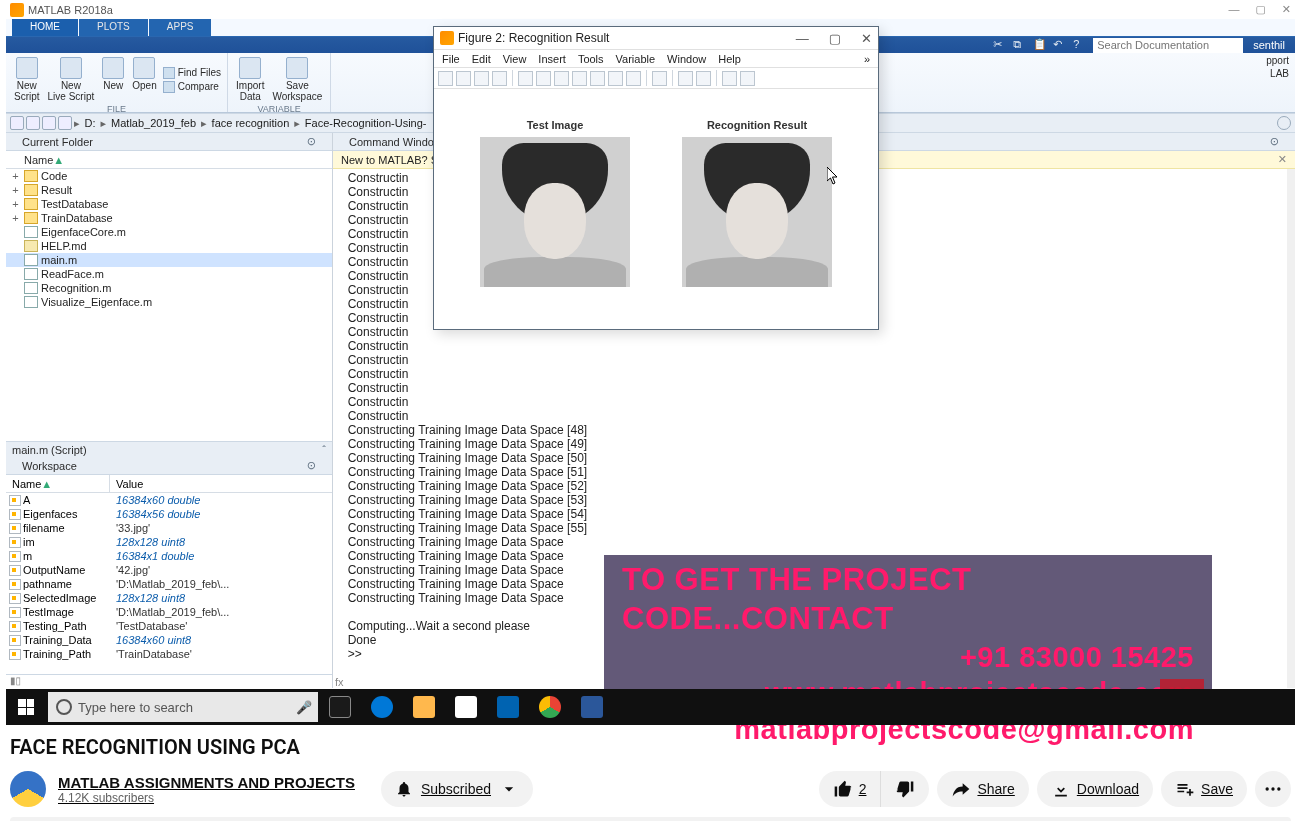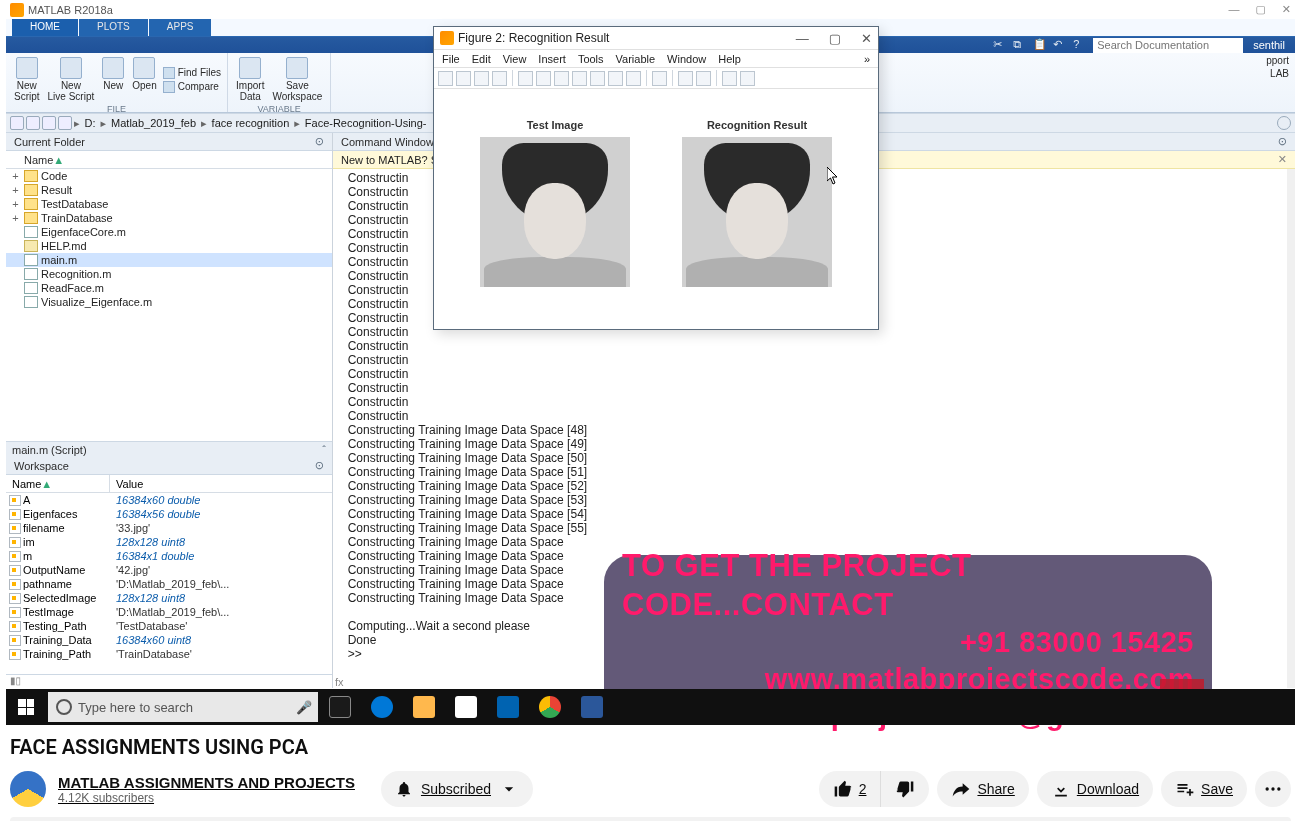--- a/index.html
+++ b/index.html
@@ -43,21 +43,21 @@
     .addr .nav-ico { width:14px; height:14px; border:1px solid #9ab; background:#eef; border-radius:2px;}
     .crumb { color:#2a4; color:#1a1a1a; padding:0 3px;}
     .crumb-sep { color:#666; }
     .addr-search { margin-left:auto; width:14px; height:14px; border:1px solid #9ab; border-radius:7px;}
 
     
     .main3 { display:flex; height: 555px; }
     .left-col { width: 327px; display:flex; flex-direction:column; border-right:1px solid #cbd3dc; }
     .mid-col { flex:1; display:flex; flex-direction:column; }
 
-    .panel-head { height:18px; background:#e8eef5; border-bottom:1px solid #cdd8e4; display:flex; align-items:center; padding:0 8px; font-size:11px; color:#2b2b2b; }
+    .panel-head { height:18px; background:#e8eef5; border-bottom:1px solid #cdd8e4; display:flex; align-items:center; padding:0 16px; font-size:11px; color:#2b2b2b; }
     .panel-head .drop { margin-left:auto; color:#5a6b7c; }
 
     
     .cf { flex: 0 0 auto; }
     .cf-list { height: 272px; overflow:hidden; background:#fff;}
     .cf-header { height:18px; border-bottom:1px solid #d6dde5; display:flex; align-items:center; padding:0 18px; font-size:11px; color:#2b2b2b;}
     .cf-row { height:14px; display:flex; align-items:center; padding-left:4px; font-size:11px; color:#222;}
     .cf-row .tree-ico { width:11px; text-align:center; color:#666; }
     .cf-row .file-ico { width:14px; height:12px; margin:0 3px; background:#f7e9b0; border:1px solid #c9b45a; }
     .cf-row.folder .file-ico { background:#ffe28a; border:1px solid #d6a62a;}
@@ -107,21 +107,21 @@
     
     .fig-img::before { content:""; position:absolute; left:22px; top:6px; width:106px; height:80px; background:#2a2a2a; border-radius:22px 22px 54px 54px;}
     .fig-img::after { content:""; position:absolute; left:44px; top:46px; width:62px; height:76px; background:#e5e0db; border-radius:46% 46% 48% 48%;}
     .shoulders { position:absolute; bottom:0; left:4px; right:4px; height:30px; background:#b0b0b0; border-radius:40% 40% 0 0;}
 
     
     .cursor { position:absolute; left:821px; top:167px; width:12px; height:18px; }
     .cursor svg { width:12px; height:18px; }
 
     
-    .redov { position:absolute; left:598px; top:555px; width:608px; height:170px; background:rgba(16,0,48,.65); display:flex; flex-direction:column; justify-content:center; padding:6px 18px;border-radius:27px; }
+    .redov { position:absolute; left:598px; top:555px; width:608px; height:170px; background:rgba(16,0,48,.65); display:flex; flex-direction:column; justify-content:flex-start; padding:6px 18px; }
     .redov div { color:#ff1a6b; font-family: Arial, sans-serif; font-weight:600; font-size:29px; text-align:right; line-height:1.25; letter-spacing:.5px;}
     .redov div:first-child { text-align:left; font-size:31px;}
     .redov .chip { position:absolute; right:8px; bottom:8px; width:44px; height:38px; background:#c11a2a; opacity:.85;}
 
     
     .taskbar { position:absolute; left:0; bottom:0; right:0; height:36px; background:#101010; display:flex; align-items:center; gap:2px; padding-right:6px;}
     .tb-start { width:40px; height:36px; display:flex; align-items:center; justify-content:center; color:#fff;}
     .win-logo { width:16px; height:16px; display:grid; grid-template:1fr 1fr/1fr 1fr; gap:1px;}
     .win-logo span { background:#fff;}
     .tb-search { flex:0 0 270px; height:30px; background:#e8e8e8; display:flex; align-items:center; gap:6px; padding:0 8px; color:#555; font-size:13px;}
@@ -308,26 +308,26 @@
               <span>HELP.md</span>
             </div>
             <div class="cf-row m sel">
               <span class="tree-ico"></span>
               <span class="file-ico"></span>
               <span>main.m</span>
             </div>
             <div class="cf-row m">
               <span class="tree-ico"></span>
               <span class="file-ico"></span>
-              <span>Recognition.m</span>
+              <span>ReadFace.m</span>
             </div>
             <div class="cf-row m">
               <span class="tree-ico"></span>
               <span class="file-ico"></span>
-              <span>ReadFace.m</span>
+              <span>Recognition.m</span>
             </div>
             <div class="cf-row m">
               <span class="tree-ico"></span>
               <span class="file-ico"></span>
               <span>Visualize_Eigenface.m</span>
             </div>
           </div>
         <div class="details-head">
           <span>main.m  (Script)</span>
           <span class="carat">ˆ</span>
@@ -590,21 +590,21 @@
         <div class="app-ico" style="background:conic-gradient(#ea4335 0 120deg,#34a853 120deg 240deg,#fbbc05 240deg);border-radius:50%;"></div>
       </div>
     <div class="tb-app">
         <div class="app-ico" style="background:#2b579a;"></div>
       </div>
   </div>
 
 </div>
 
 <div class="yt-bar">
-  <div class="yt-title">FACE ASSIGNMENTS USING PCA</div>
+  <div class="yt-title">FACE RECOGNITION USING PCA</div>
   <div class="yt-row">
     <div class="yt-avatar"></div>
     <div class="yt-chan">
       <div class="yt-chan-name">MATLAB ASSIGNMENTS AND PROJECTS</div>
       <div class="yt-subs">4.12K subscribers</div>
     </div>
     <button class="yt-sub-btn">
       <svg class="bell" viewBox="0 0 24 24">
           <path fill="#0f0f0f" d="M12 22c1.1 0 2-.9 2-2h-4c0 1.1.9 2 2 2zm6-6V11c0-3.07-1.63-5.64-4.5-6.32V4a1.5 1.5 0 10-3 0v.68C7.63 5.36 6 7.92 6 11v5l-2 2v1h16v-1l-2-2z"></path>
         </svg>

